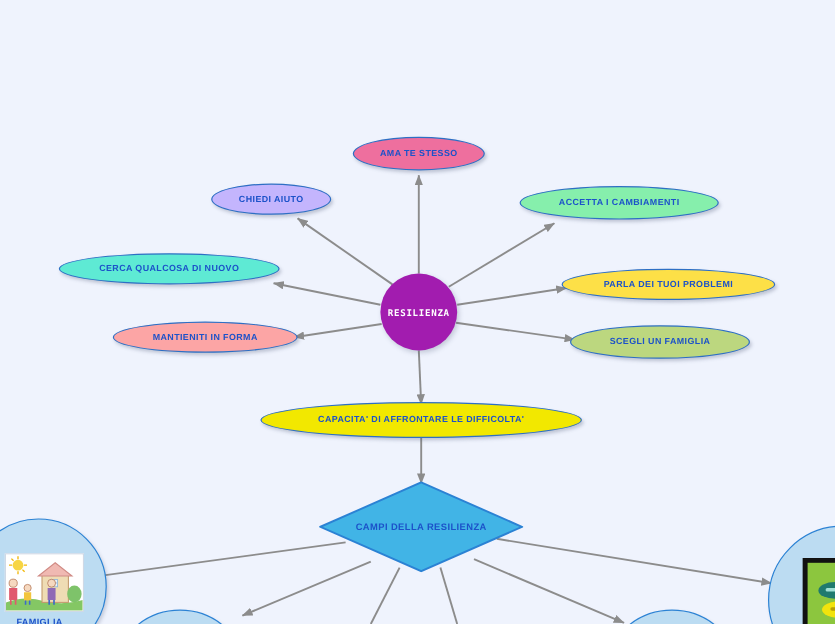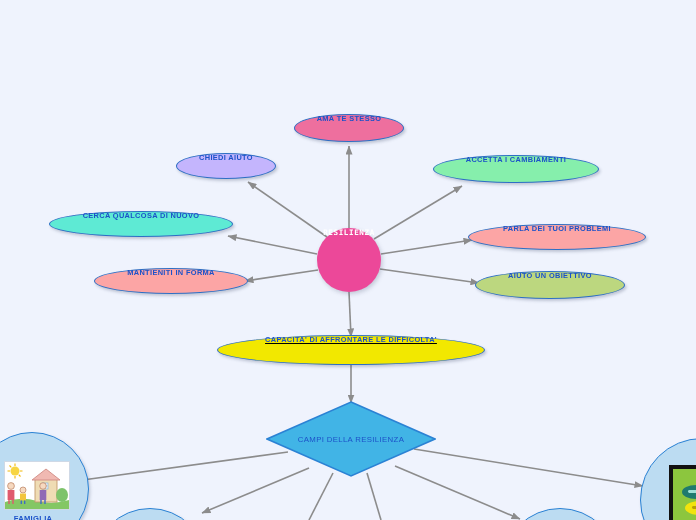--- a/index.html
+++ b/index.html
@@ -23,41 +23,41 @@
   .edges {
     position: absolute;
     left: 0; top: 0;
     width: 696px;
     height: 520px;
     pointer-events: none;
   }
   .node {
     position: absolute;
     display: flex;
-    align-items: flex-start;
+    align-items: center;
     justify-content: center;
     text-align: center;
     box-sizing: border-box;
   }
   .ellipse {
     border-radius: 50%;
     border: 1.4px solid #2e6fc4;
     box-shadow: 1.5px 2px 3px rgba(80,90,120,0.30);
   }
   .ellipse .lbl {
     color: #1c52c9;
     font-weight: bold;
     font-size: 7.4px;
     letter-spacing: 0.35px;
     line-height: 1;
     white-space: nowrap;
   }
   .center-circle {
     border-radius: 50%;
-    background: #ec4899;
+    background: #a21caf;
     box-shadow: 1.5px 2px 4px rgba(80,90,120,0.28);
   }
   .center-circle .lbl {
     color: #ffffff;
     font-weight: bold;
     font-size: 7.6px;
     letter-spacing: 0.6px;
     font-family: "DejaVu Sans Mono", monospace;
   }
   .diamond-wrap {
@@ -67,21 +67,21 @@
     position: absolute;
     inset: 0;
   }
   .diamond-wrap .lbl {
     position: absolute;
     inset: 0;
     display: flex;
     align-items: center;
     justify-content: center;
     color: #1c52c9;
-    font-weight: normal;
+    font-weight: bold;
     font-size: 7.8px;
     letter-spacing: 0.35px;
     white-space: nowrap;
   }
   .pic-circle {
     border-radius: 50%;
     border: 1.6px solid #2b82d4;
     background: #bcdcf2;
     display: flex;
     flex-direction: column;
@@ -142,41 +142,41 @@
   </div>
 
   <div class="node ellipse" style="left:294px; top:114px; width:110px; height:28px; background:#ee6f9e;">
     <span class="lbl">AMA TE STESSO</span>
   </div>
 
   <div class="node ellipse" style="left:433px; top:155px; width:166px; height:28px; background:#86efac;">
     <span class="lbl">ACCETTA I CAMBIAMENTI</span>
   </div>
 
-  <div class="node ellipse" style="left:468px; top:224px; width:178px; height:26px; background:#fca5a5;">
+  <div class="node ellipse" style="left:468px; top:224px; width:178px; height:26px; background:#fde047;">
     <span class="lbl">PARLA DEI TUOI PROBLEMI</span>
   </div>
 
   <div class="node ellipse" style="left:475px; top:271px; width:150px; height:28px; background:#bcd77f;">
-    <span class="lbl">AIUTO UN OBIETTIVO</span>
+    <span class="lbl">SCEGLI UN FAMIGLIA</span>
   </div>
 
   <div class="node ellipse" style="left:176px; top:153px; width:100px; height:26px; background:#c4b5fd;">
     <span class="lbl">CHIEDI AIUTO</span>
   </div>
 
   <div class="node ellipse" style="left:49px; top:211px; width:184px; height:26px; background:#5eead4;">
     <span class="lbl">CERCA QUALCOSA DI NUOVO</span>
   </div>
 
   <div class="node ellipse" style="left:94px; top:268px; width:154px; height:26px; background:#fca5a5;">
     <span class="lbl">MANTIENITI IN FORMA</span>
   </div>
 
-  <div class="node ellipse" style="left:217px; top:335px; width:268px; height:30px; background:#f2e800;text-decoration:underline;">
+  <div class="node ellipse" style="left:217px; top:335px; width:268px; height:30px; background:#f2e800;">
     <span class="lbl">CAPACITA' DI AFFRONTARE LE DIFFICOLTA'</span>
   </div>
 
   <div class="diamond-wrap" style="left:266px; top:401px; width:170px; height:76px;">
     <svg class="diamond-shape" viewBox="0 0 170 76" xmlns="http://www.w3.org/2000/svg">
       <polygon points="85,1 169,38 85,75 1,38" fill="#41b4e6" stroke="#2b82d4" stroke-width="1.6"></polygon>
     </svg>
     <span class="lbl">CAMPI DELLA RESILIENZA</span>
   </div>
 

